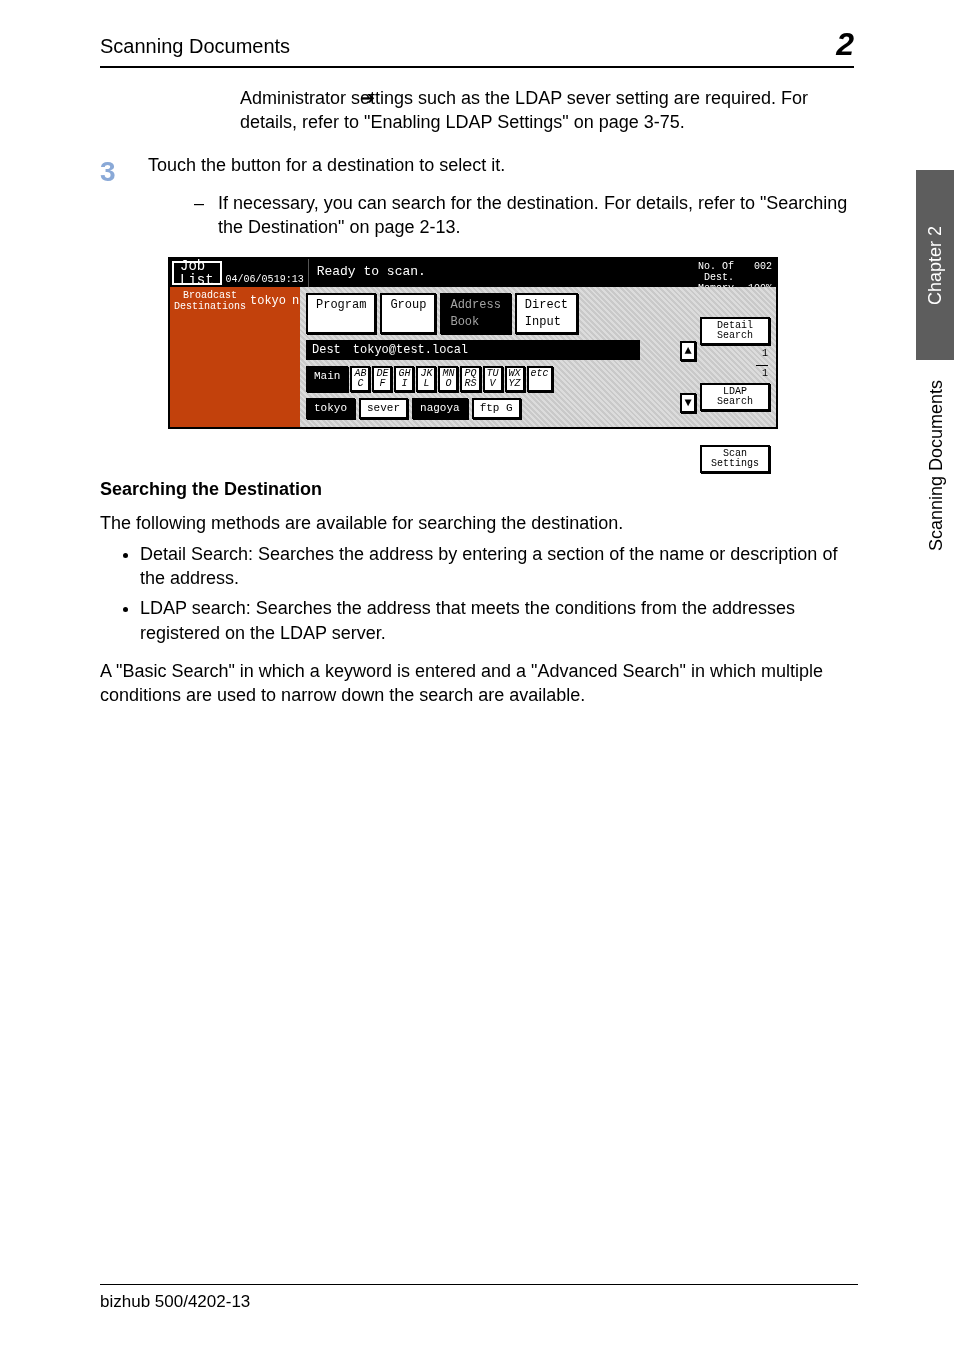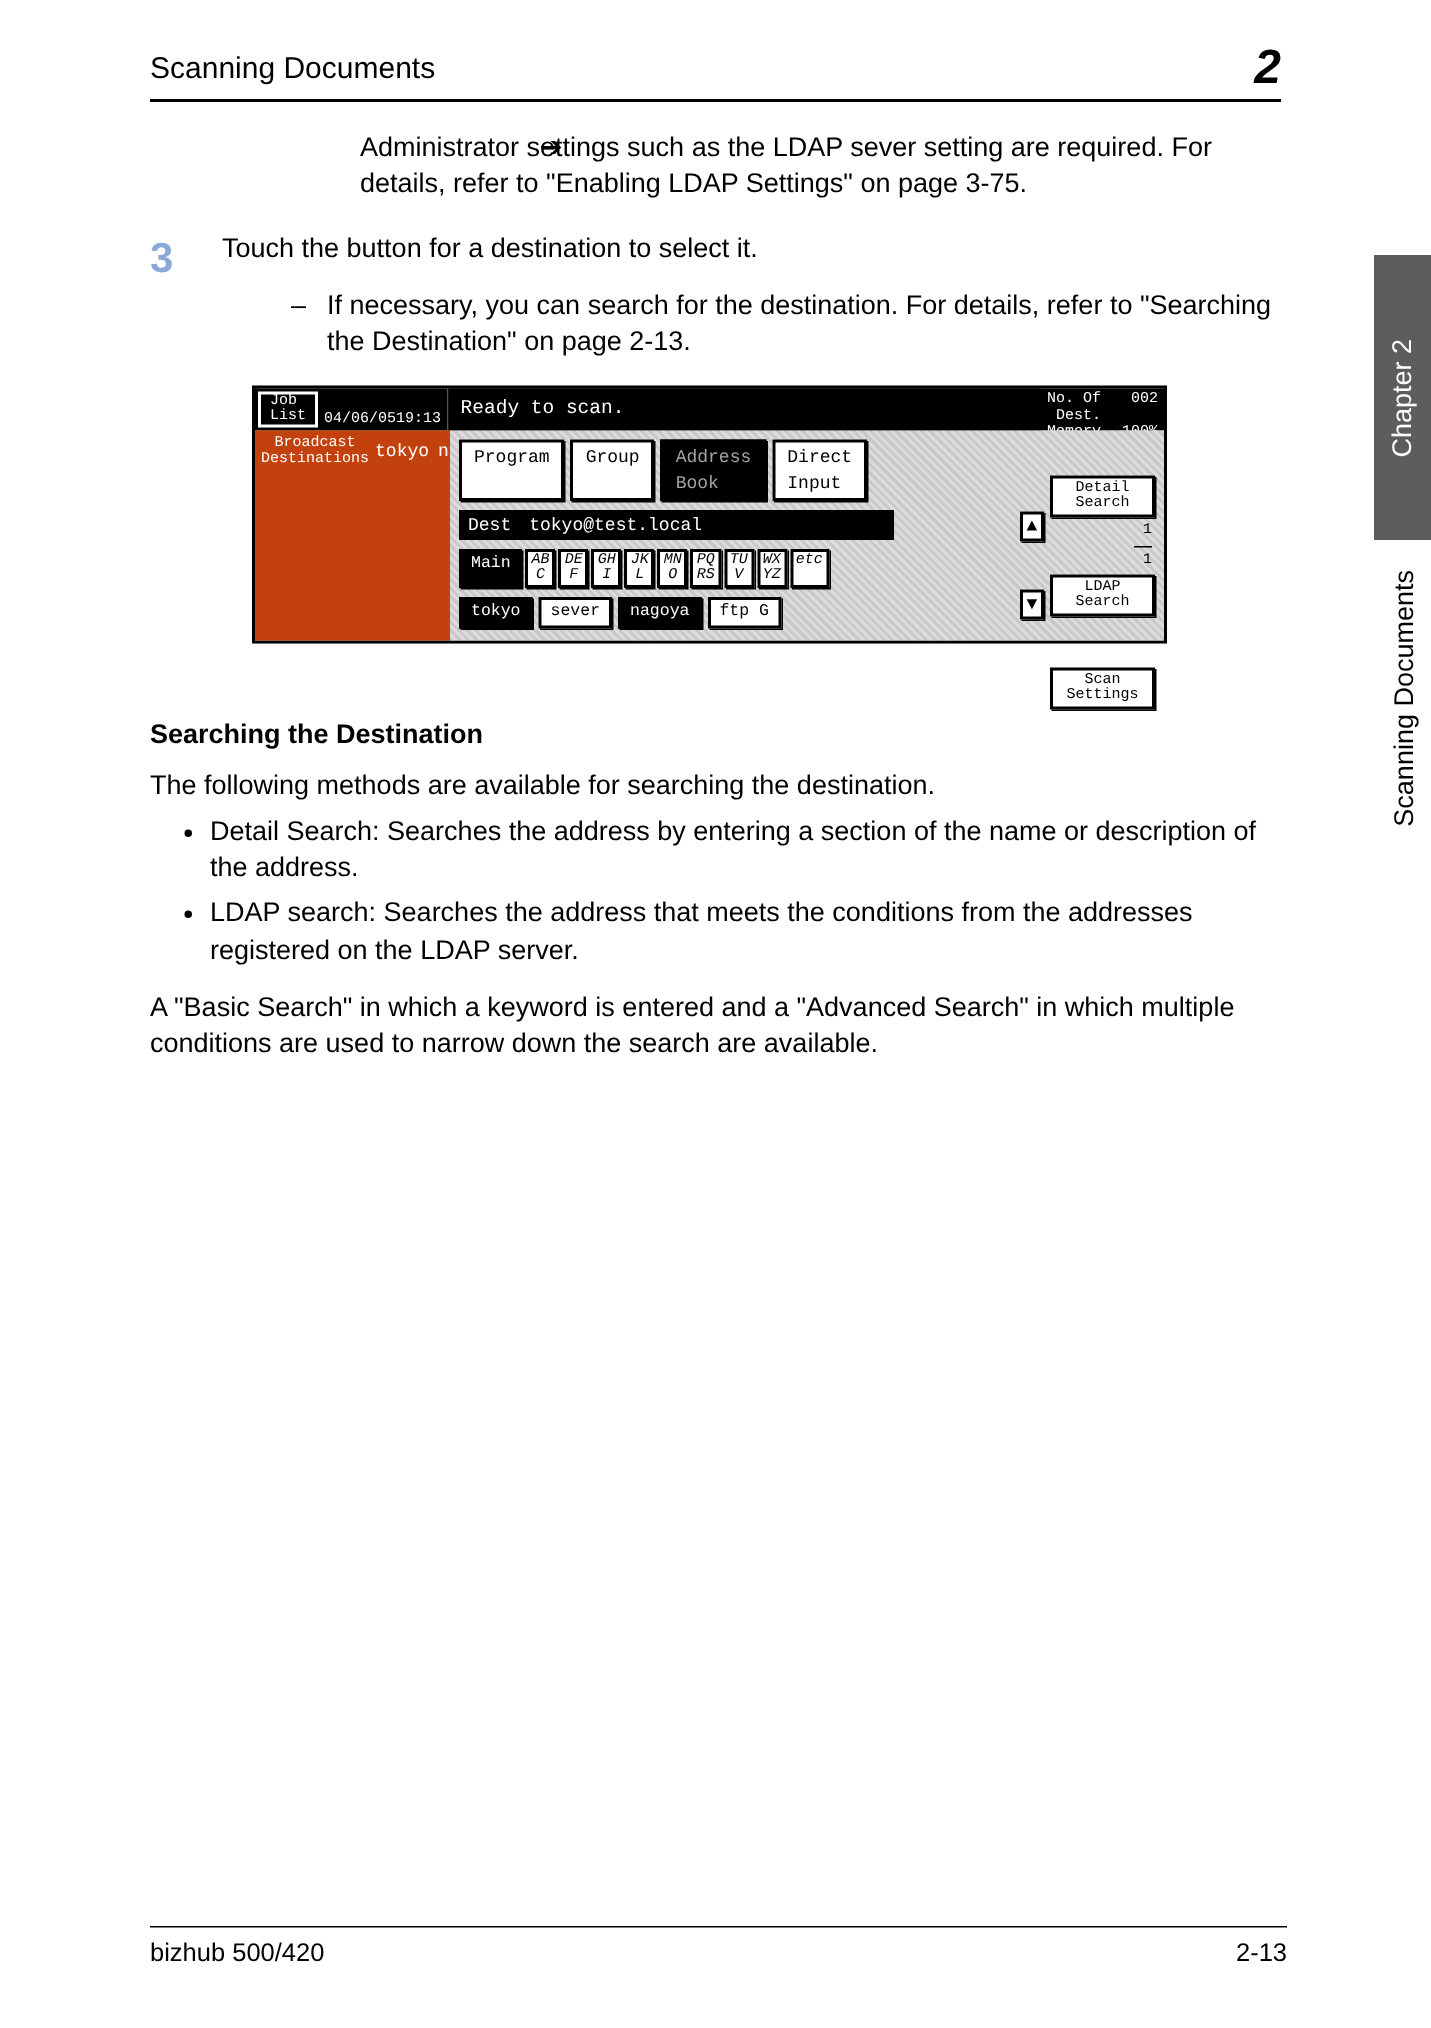--- a/index.html
+++ b/index.html
@@ -106,21 +106,21 @@
     background: #000;
     color: #fff;
     display: flex;
     align-items: stretch;
     height: 28px;
   }
   .panel .topbar .joblist {
     border: 2px solid #fff;
     margin: 2px;
     padding: 0 6px;
-    font-size: 10px;
+    font-size: 14px;
     line-height: 1;
     display:flex; flex-direction:column; justify-content:center; align-items:flex-start;
   }
   .panel .topbar .datetime {
     font-size: 10px;
     line-height: 1;
     display:flex; justify-content:flex-end; align-items:flex-end;
     padding: 2px 4px 2px 2px;
     border-right: 1px solid #555;
     min-width: 48px;
@@ -163,21 +163,21 @@
   }
   .tabbtn.sel {
     background:#000; color:#a3a3a3;
   }
 
   .destline {
     background: #000; color:#fff;
     padding: 2px 6px;
     font-size: 12px;
     display:flex; gap:12px;
-    width: 290px;
+    width: 334px;
   }
 
   .alpharow {
     display:flex; gap:2px;
   }
   .alpharow .mainbtn,
   .alpharow .abtn,
   .sidebtn,
   .addrbtn {
     background:#fff; border:2px solid #000;
@@ -223,21 +223,21 @@
   
   .section-title { font-weight:700; margin-top: 30px; }
   ul.bullets { margin: 6px 0 0 0; padding-left: 40px; }
   ul.bullets li { margin-bottom: 6px; }
 
   .footer {
     position:absolute;
     left:100px; right:96px; bottom:38px;
     border-top: 1px solid #000;
     padding-top: 6px;
-    display:flex; justify-content:space-between;
+    display:flex; justify-content:flex-start;
     font-size: 17px;
   }
 </style>
 </head>
 <body>
 
 <div class="header">
   <span class="title">Scanning Documents</span>
   <span class="num">2</span>
 </div>

